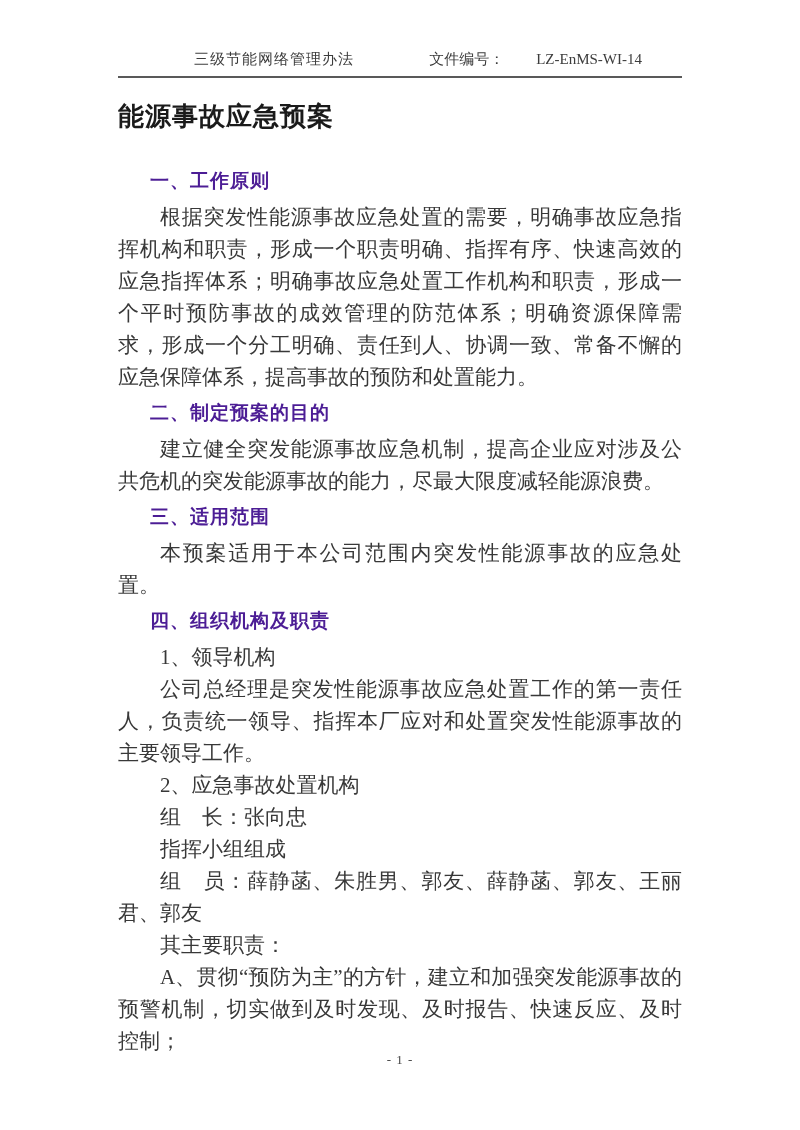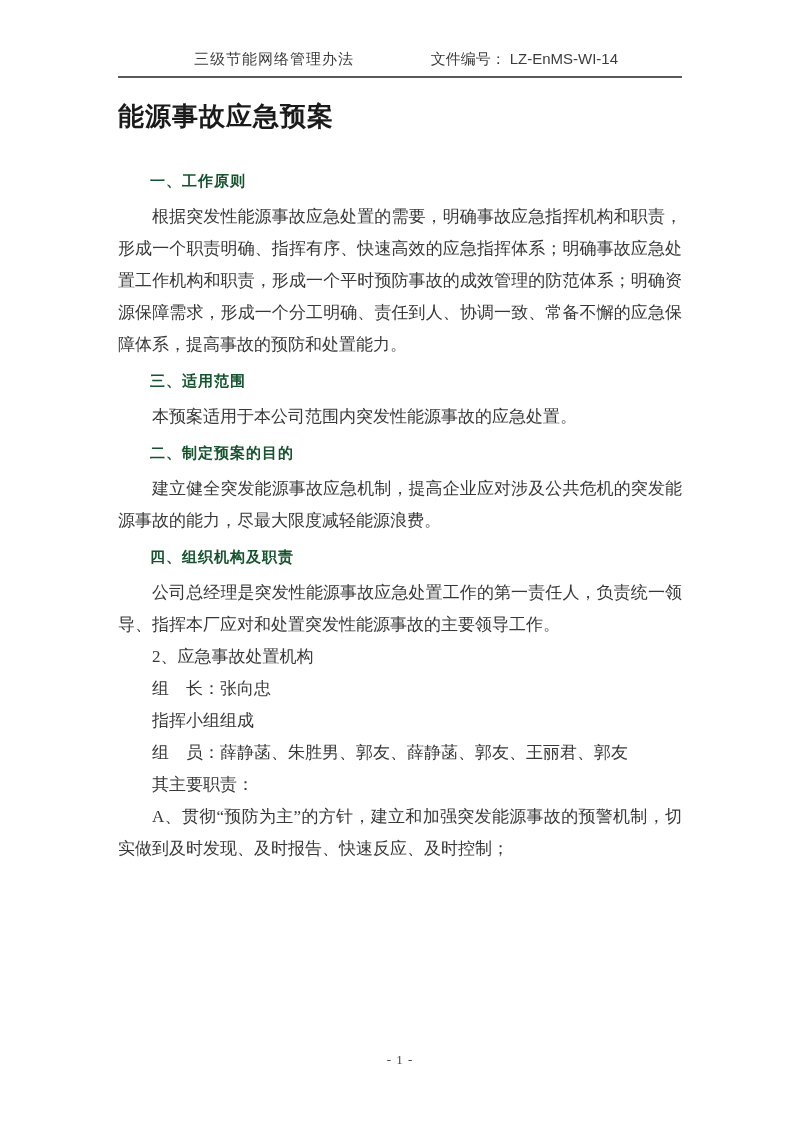--- a/index.html
+++ b/index.html
@@ -27,51 +27,51 @@
     border-bottom: 2px solid #595959;
     font-size: 15px;
     color: #3c3c3c;
   }
   .hdr-left {
     margin-left: 76px;
     letter-spacing: 1px;
   }
   .hdr-right {
     display: inline-flex;
-    gap: 4px;
-    margin-right: 64px;
-    align-items: flex-start;
+    gap: 32px;
+    margin-right: 40px;
+    align-items: center;
   }
   .hdr-docno {
-    font-family: Liberation Sans, sans-serif;
+    font-family: Liberation Serif, serif;
     font-size: 15px;
     letter-spacing: 0px;
   }
   .doc-title {
     font-family: "Liberation Sans", "DejaVu Sans", sans-serif;
     font-weight: bold;
     font-size: 26px;
     line-height: 36px;
     text-align: left;
     color: #1a1a1a;
     margin: 20px 0 30px 0;
     letter-spacing: 1px;
   }
   .section-heading {
     font-family: "Liberation Sans", "DejaVu Sans", sans-serif;
     font-weight: bold;
-    font-size: 15px;
+    font-size: 19px;
     line-height: 34px;
-    color: #14532d;
+    color: #4c1d95;
     margin: 3px 0;
     padding-left: 32px;
     letter-spacing: 1px;
   }
   p.doc-para {
-    font-size: 17px;
+    font-size: 21px;
     line-height: 32px;
     margin: 0;
     text-indent: 2em;
     text-align: justify;
     color: #383838;
   }
   .page-footer {
     position: absolute;
     left: 0;
     right: 0;
@@ -96,31 +96,32 @@
   </header>
 
   <h1 class="doc-title">能源事故应急预案</h1>
 
   <section>
     <h2 class="section-heading">一、工作原则</h2>
     <p class="doc-para">根据突发性能源事故应急处置的需要，明确事故应急指挥机构和职责，形成一个职责明确、指挥有序、快速高效的应急指挥体系；明确事故应急处置工作机构和职责，形成一个平时预防事故的成效管理的防范体系；明确资源保障需求，形成一个分工明确、责任到人、协调一致、常备不懈的应急保障体系，提高事故的预防和处置能力。</p>
   </section>
 
   <section>
+    <h2 class="section-heading">二、制定预案的目的</h2>
+    <p class="doc-para">建立健全突发能源事故应急机制，提高企业应对涉及公共危机的突发能源事故的能力，尽最大限度减轻能源浪费。</p>
+  </section>
+
+  <section>
     <h2 class="section-heading">三、适用范围</h2>
     <p class="doc-para">本预案适用于本公司范围内突发性能源事故的应急处置。</p>
   </section>
 
   <section>
-    <h2 class="section-heading">二、制定预案的目的</h2>
-    <p class="doc-para">建立健全突发能源事故应急机制，提高企业应对涉及公共危机的突发能源事故的能力，尽最大限度减轻能源浪费。</p>
-  </section>
-
-  <section>
     <h2 class="section-heading">四、组织机构及职责</h2>
+    <p class="doc-para">1、领导机构</p>
     <p class="doc-para">公司总经理是突发性能源事故应急处置工作的第一责任人，负责统一领导、指挥本厂应对和处置突发性能源事故的主要领导工作。</p>
     <p class="doc-para">2、应急事故处置机构</p>
     <p class="doc-para">组　长：张向忠</p>
     <p class="doc-para">指挥小组组成</p>
     <p class="doc-para">组　员：薛静菡、朱胜男、郭友、薛静菡、郭友、王丽君、郭友</p>
     <p class="doc-para">其主要职责：</p>
     <p class="doc-para">A、贯彻“预防为主”的方针，建立和加强突发能源事故的预警机制，切实做到及时发现、及时报告、快速反应、及时控制；</p>
   </section>
 
   <div class="page-footer">- 1 -</div>

